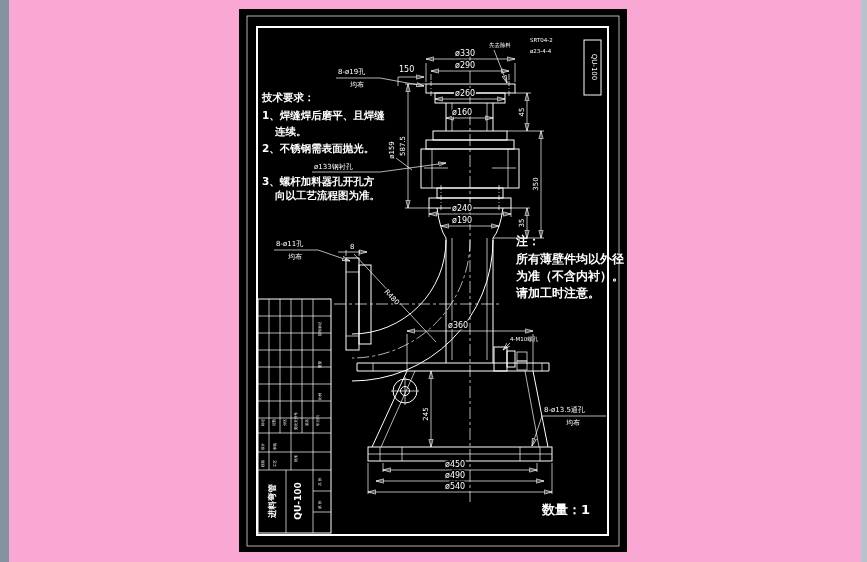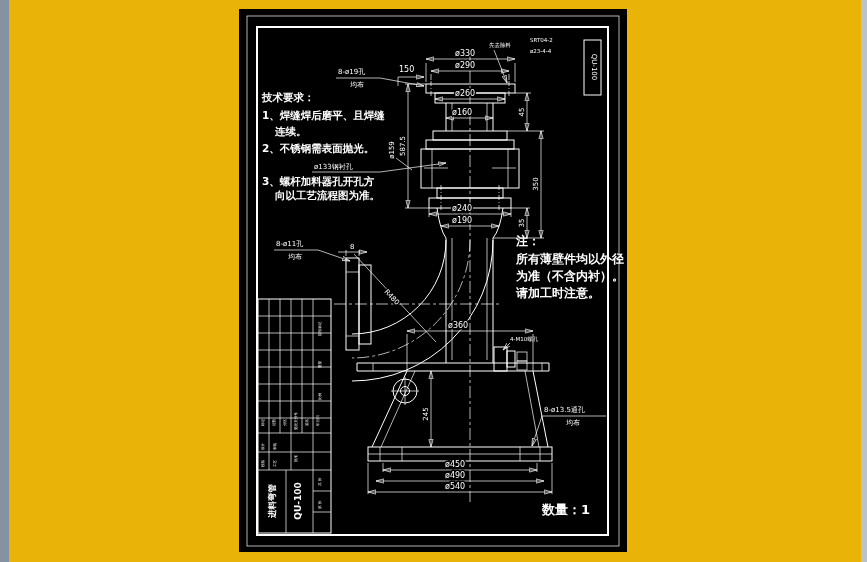--- a/index.html
+++ b/index.html
@@ -1,16 +1,16 @@
 <!DOCTYPE html>
 <html><head>
 <meta charset="utf-8">
 <style>
   html,body{margin:0;padding:0;background:#a8b3bd;font-family:"DejaVu Sans",sans-serif;}
-  .viewport{position:relative;width:867px;height:562px;background:#eab308;overflow:hidden;}
+  .viewport{position:relative;width:867px;height:562px;background:#f9a8d4;overflow:hidden;}
   .edge-left{position:absolute;left:0;top:0;width:9px;height:562px;background:#8593a0;}
   .edge-right{position:absolute;right:0;top:0;width:6px;height:562px;background:#b9c2cb;}
   svg{position:absolute;left:0;top:0;}
   svg line,svg rect.ln,svg path,svg circle{stroke:#ffffff;fill:none;}
   .thin{stroke-width:0.7;}
   .std{stroke-width:1;}
   .thick{stroke-width:2;}
   text{fill:#ffffff;font-family:"DejaVu Sans",sans-serif;}
   .dim{font-size:8px;paint-order:stroke;stroke:#000;stroke-width:3px;}
   .dimv{font-size:7px;paint-order:stroke;stroke:#000;stroke-width:3px;}

